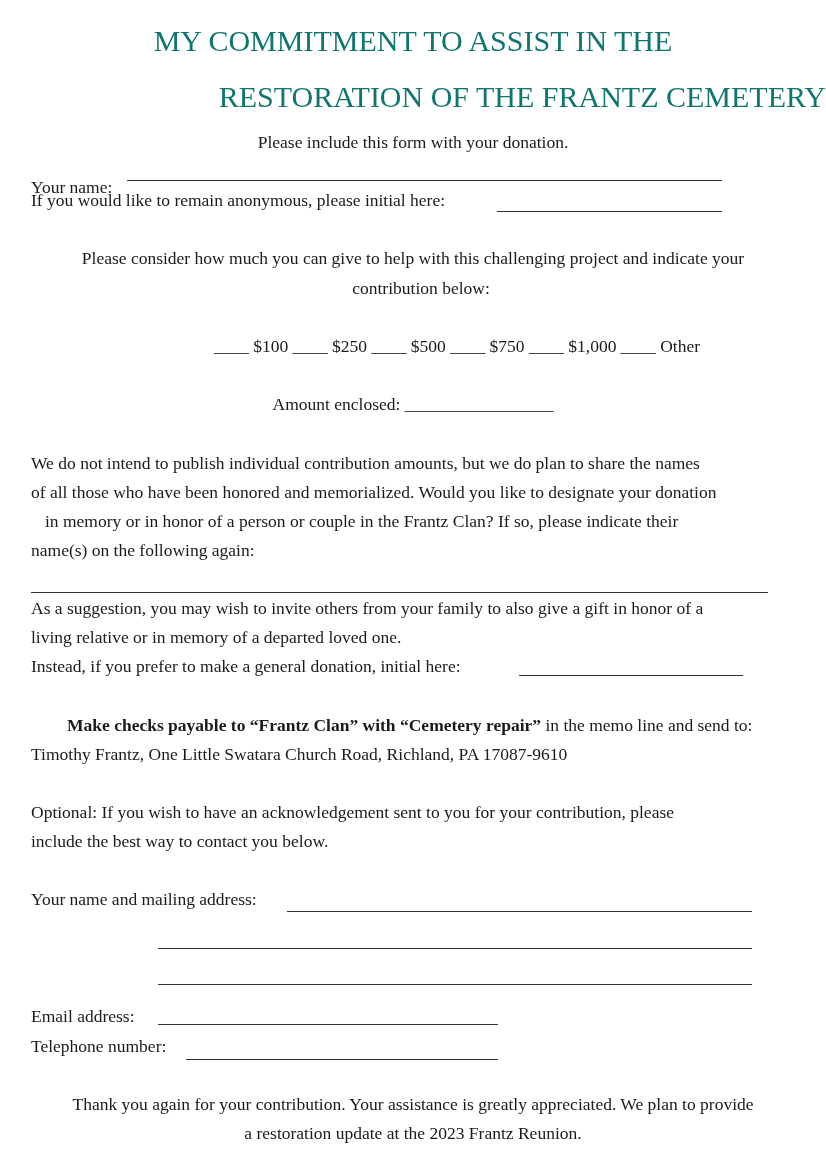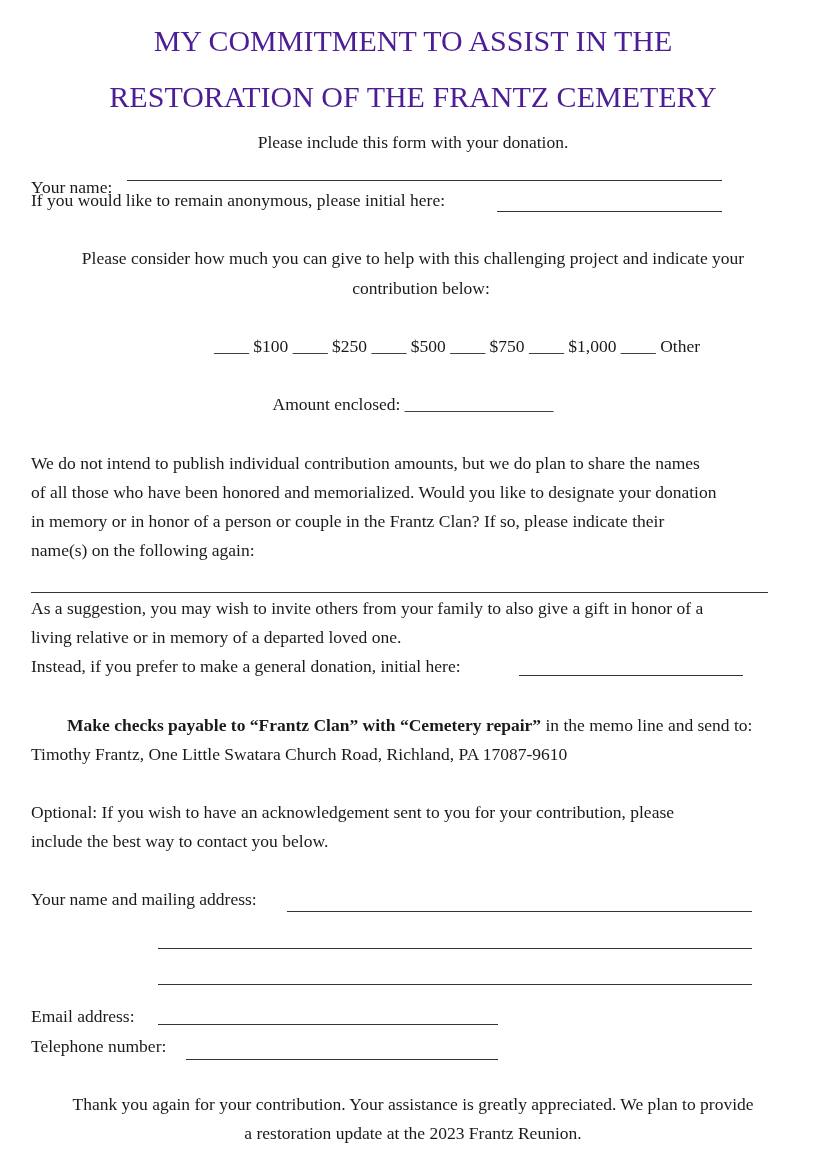--- a/index.html
+++ b/index.html
@@ -4,33 +4,33 @@
 <style>
   html, body { margin: 0; padding: 0; background: #ffffff; }
   body {
     width: 826px; height: 1169px; position: relative; overflow: hidden;
     font-family: "Liberation Serif", "DejaVu Serif", serif;
     color: #1a1a1a;
   }
   .abs { position: absolute; white-space: nowrap; }
   .title {
     left: 0; width: 826px; text-align: center;
-    font-size: 30px; letter-spacing: 0px; color: #4c1d95;
+    font-size: 30px; letter-spacing: 0px; color: #0f766e;
   }
   .t18 { font-size: 17.5px; line-height: 20px; }
   .center { left: 0; width: 826px; text-align: center; }
   .line { position: absolute; height: 0; border-top: 1.6px solid #333; }
   .field { cursor: text; }
   b { font-weight: bold; }
 </style>
 </head>
 <body>
 
 <div class="abs title" style="top:24px;">MY COMMITMENT TO ASSIST IN THE</div>
-<div class="abs title" style="top:80px;">RESTORATION OF THE FRANTZ CEMETERY</div>
+<div class="abs title" style="top:80px;text-align:right;">RESTORATION OF THE FRANTZ CEMETERY</div>
 
 <div class="abs t18 center" style="top:132px;">Please include this form with your donation.</div>
 
 <div class="abs t18" style="left:31px; top:161px;margin-top:16px;">Your name:</div>
 <div class="line field" style="left:127px; width:595px; top:180px;"></div>
 
 <div class="abs t18" style="left:31px; top:190px;">If you would like to remain anonymous, please initial here:</div>
 <div class="line field" style="left:497px; width:225px; top:211px;"></div>
 
 <div class="abs t18 center" style="top:248px;">Please consider how much you can give to help with this challenging project  and indicate your</div>
@@ -45,21 +45,21 @@
   <span><span>____</span> <span>Other</span></span>
 </div>
 
 <div class="abs t18 center" style="top:394px;">
   <span>Amount enclosed:</span>
   <span class="field">_________________</span>
 </div>
 
 <div class="abs t18" style="left:31px; top:453px;">We do not intend to publish individual contribution amounts, but we do plan to share  the names</div>
 <div class="abs t18" style="left:31px; top:482px;">of all those who have been honored and memorialized.  Would you like to designate your donation</div>
-<div class="abs t18" style="left:31px; top:511px;">in memory or in honor of a person or couple  in the Frantz Clan? If so, please indicate their</div>
+<div class="abs t18" style="left:45px; top:511px;">in memory or in honor of a person or couple  in the Frantz Clan? If so, please indicate their</div>
 <div class="abs t18" style="left:31px; top:540px;">name(s) on the following again:</div>
 
 <div class="line field" style="left:31px; width:737px; top:592px;"></div>
 
 <div class="abs t18" style="left:31px; top:598px;">As a suggestion, you may wish to invite others from your family to also give a gift in  honor of a</div>
 <div class="abs t18" style="left:31px; top:627px;">living relative or in memory of a departed loved one.</div>
 
 <div class="abs t18" style="left:31px; top:656px;">Instead, if you prefer to make a general donation, initial here:</div>
 <div class="line field" style="left:519px; width:224px; top:675px;"></div>
 

